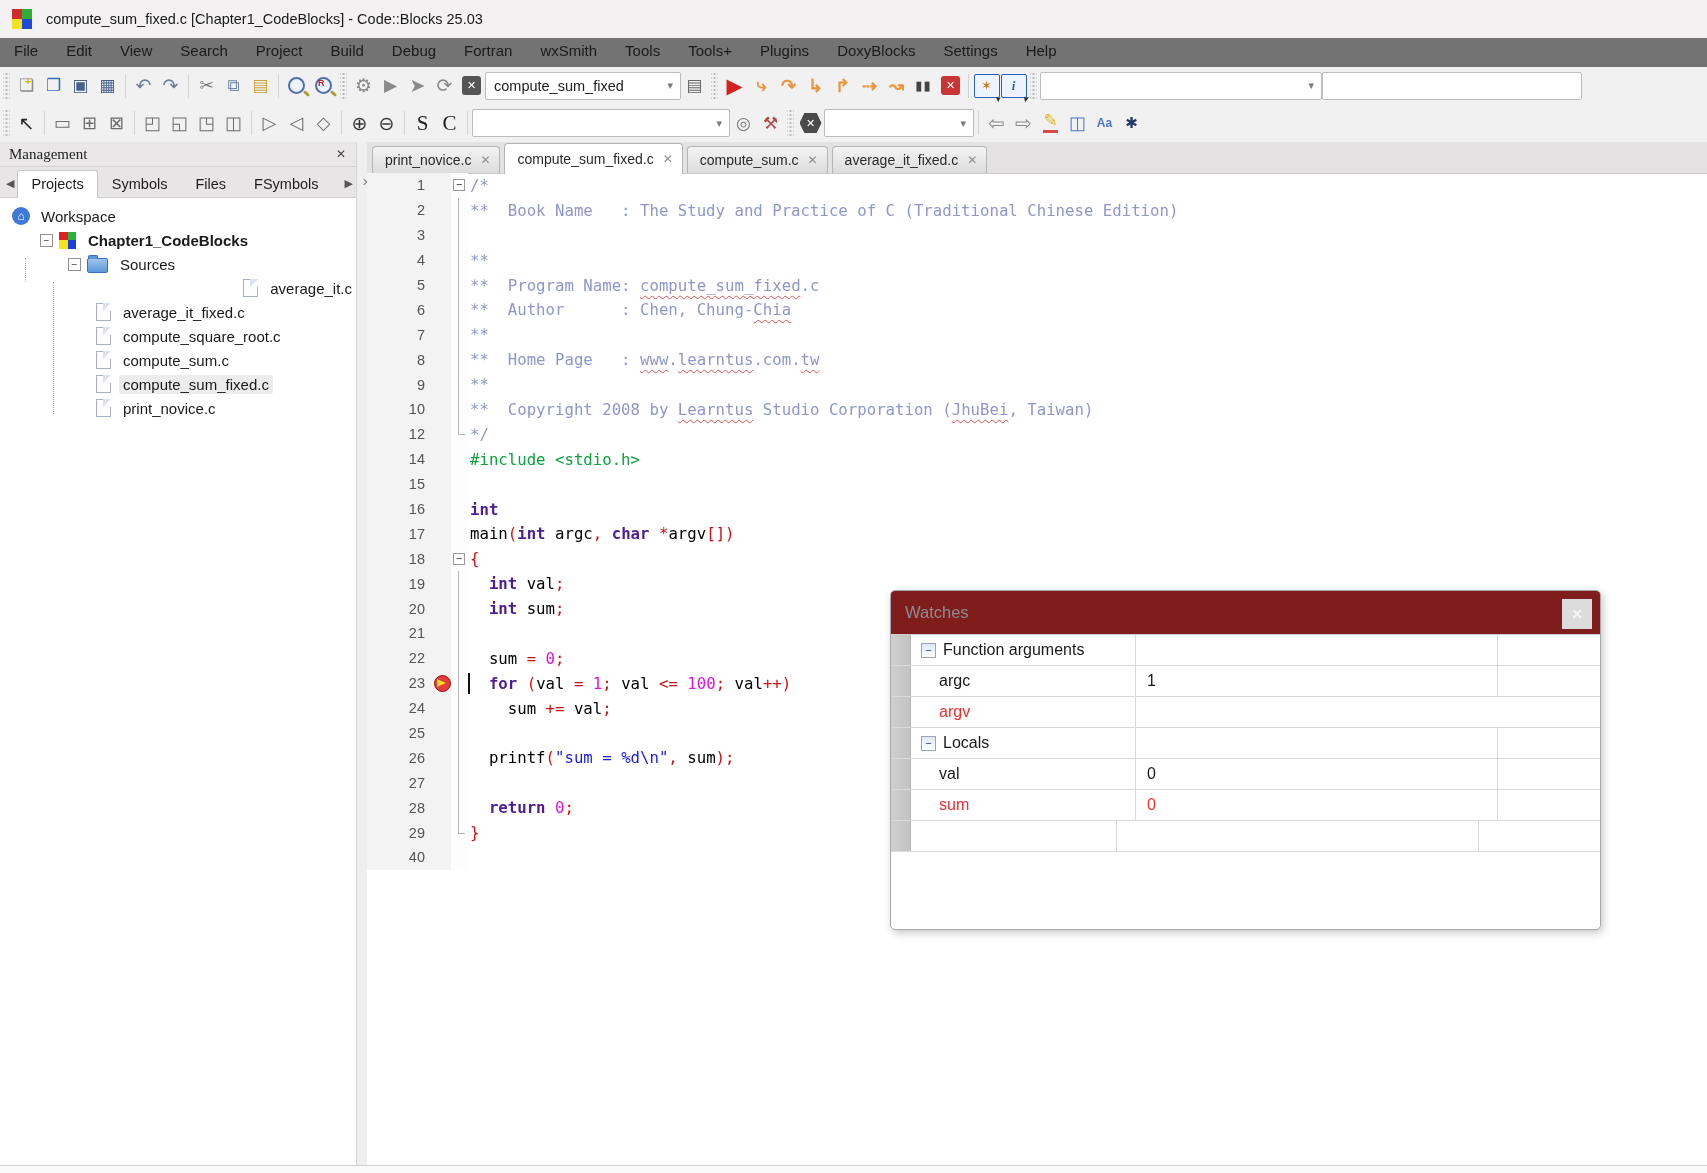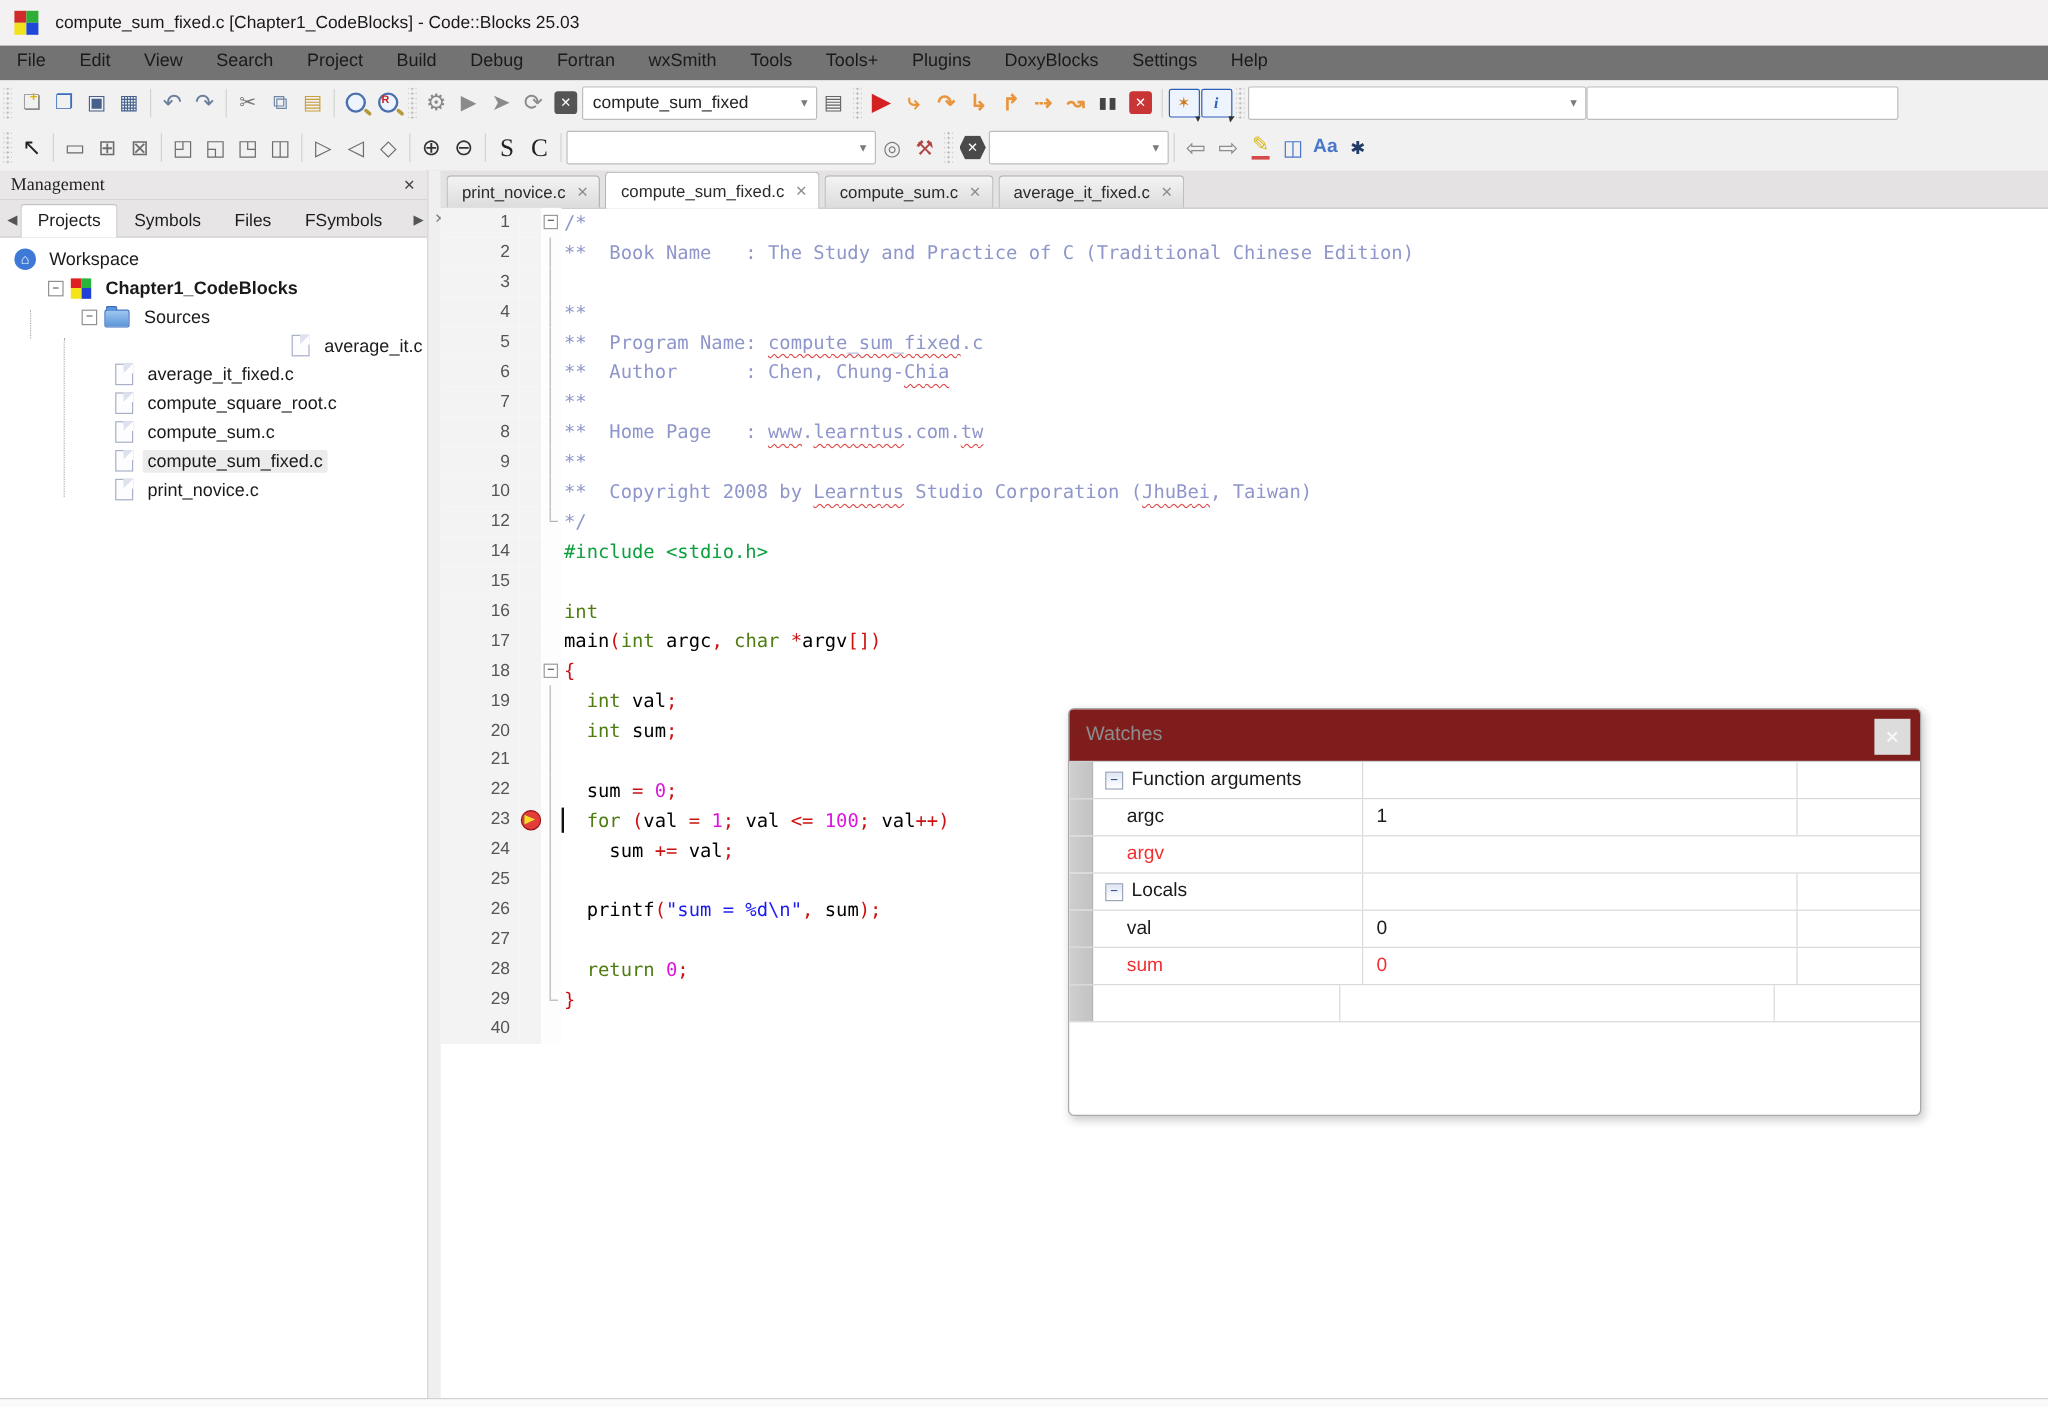--- a/index.html
+++ b/index.html
@@ -63,21 +63,21 @@
   .wtool{color:#6d6d6d;font-size:18px;}
   .letterbtn{font-family:"Liberation Serif",serif;font-size:21px;color:#222;}
   [data-name="zoom-in-icon"],[data-name="zoom-out-icon"]{font-size:19px;color:#333;}
   [data-name="symbol-browser-icon"]{color:#7d7d7d;}
   [data-name="preferences-icon"]{color:#b04545;}
   .hexx{width:22px;height:20px;background:#4a4a4a;clip-path:polygon(22% 0,78% 0,100% 50%,78% 100%,22% 100%,0 50%);
         display:flex;align-items:center;justify-content:center;color:#fff;font-size:11px;}
   [data-name="incsearch-prev-icon"],[data-name="incsearch-next-icon"]{color:#8d8d8d;font-size:20px;}
   [data-name="highlight-icon"]{color:#d9b516;border-bottom:3px solid #d64a4a;height:16px;line-height:14px;}
   [data-name="selected-scope-icon"]{color:#4a77c9;font-size:18px;}
-  [data-name="match-case-icon"]{color:#4a77c9;font-weight:bold;font-size:16px;}
+  [data-name="match-case-icon"]{color:#4a77c9;font-weight:bold;font-size:12px;}
   [data-name="regex-icon"]{color:#223a66;font-size:15px;}
   
   #management{position:absolute;left:0;top:142px;width:356px;bottom:7px;background:#fff;border-right:1px solid #d0d0d0;}
   #mgmt-caption{height:24px;background:#e9e7e8;border-bottom:1px solid #d2d0d1;display:flex;align-items:center;
                 font-family:"Liberation Serif",serif;font-size:15px;color:#222;padding-left:9px;}
   #mgmt-caption .x{margin-left:auto;margin-right:10px;color:#444;font-size:12px;font-family:"Liberation Sans",sans-serif;}
   #mgmt-tabs{height:30px;background:#e7e5e6;display:flex;align-items:flex-end;border-bottom:1px solid #d2d0d1;position:relative;}
   .mtab{font-size:14.5px;color:#1d1d1d;padding:5px 13px;border:1px solid transparent;border-bottom:none;}
   .mtab.active{background:#fff;border-color:#c4c4c4;border-top-left-radius:3px;border-top-right-radius:3px;margin-bottom:-1px;padding-bottom:6px;}
   .mscroll{color:#555;font-size:11px;padding:0 3px 7px 6px;}
@@ -125,21 +125,21 @@
        border:1px solid #9a9a9a;background:#fff;font-size:10px;line-height:9px;text-align:center;color:#333;}
   .fm.f-line::before{content:"";position:absolute;left:7px;top:0;bottom:0;border-left:1px solid #b4b4b4;}
   .fm.f-end::before{content:"";position:absolute;left:7px;top:0;height:50%;border-left:1px solid #b4b4b4;}
   .fm.f-end::after{content:"";position:absolute;left:7px;top:50%;width:7px;border-top:1px solid #b4b4b4;}
   .bpmark{position:absolute;left:1px;top:50%;margin-top:-8px;width:15px;height:15px;background:#e43b3b;
           border:1px solid #991111;border-radius:50%;}
   .bpmark::after{content:"";position:absolute;left:2px;top:2.5px;border-left:9px solid #ffd829;
           border-top:4.5px solid transparent;border-bottom:4.5px solid transparent;filter:drop-shadow(0 0 0.6px #553);}
   .caret{position:absolute;left:0px;top:2px;bottom:2px;width:1.5px;background:#111;}
   
-  .c{color:#8e96ca;} .k{color:#4d7c0f;font-weight:normal;} .o{color:#cc1111;} .n{color:#dd14dd;}
+  .c{color:#8e96ca;} .k{color:#4c1d95;font-weight:bold;} .o{color:#cc1111;} .n{color:#dd14dd;}
   .s{color:#1b1bee;} .p{color:#0ca03e;} .t{color:#000;}
   .sq{text-decoration:underline wavy 1px #e05050;text-underline-offset:4px;}
   
   #watches{position:absolute;left:890px;top:590px;width:709px;height:338px;background:#fff;
            border:1.5px solid #a9a9a9;border-radius:5px;box-shadow:2px 3px 8px rgba(0,0,0,.22);
            font-size:16px;overflow:hidden;}
   #watches-title{height:43px;background:#7f1d1d;border-bottom:1px solid #cfcfcf;display:flex;align-items:center;
                  color:#8d8d8d;font-size:16.5px;padding-left:14px;position:relative;}
   #watches-close{position:absolute;right:8px;top:8px;width:30px;height:30px;background:#dcdcdc;
                  display:flex;align-items:center;justify-content:center;color:#f6f6f6;font-size:14px;font-weight:bold;}

